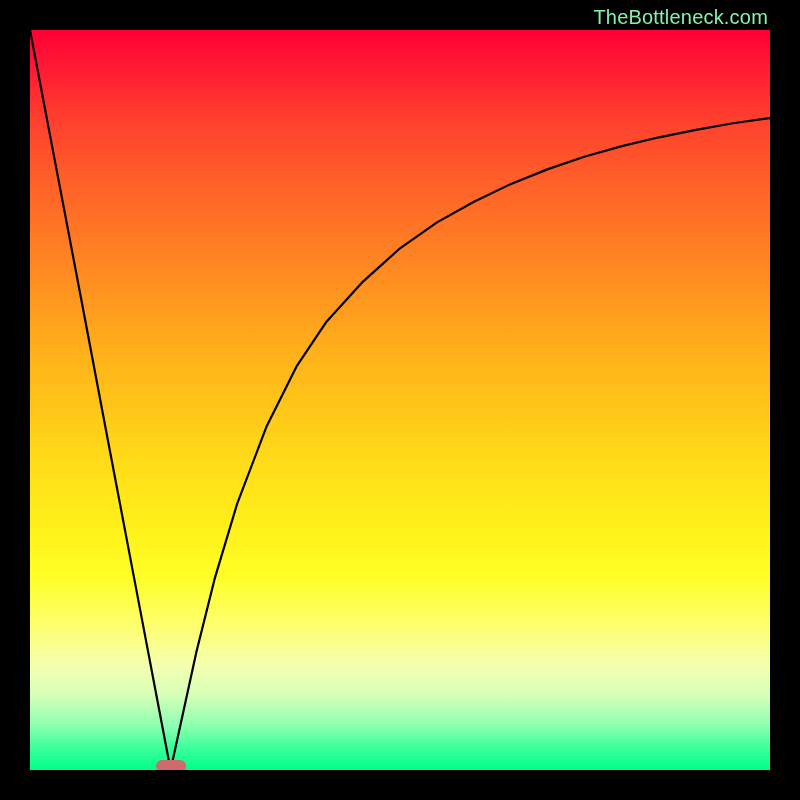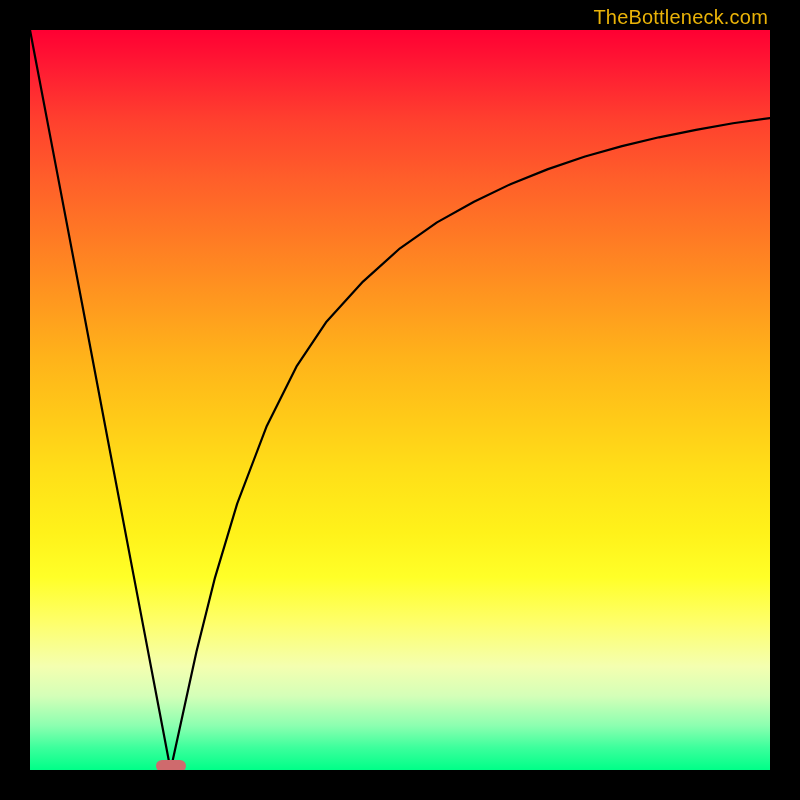--- a/index.html
+++ b/index.html
@@ -65,21 +65,21 @@
     position: absolute;
     width: 30px;
     height: 12px;
     background: #cf6a6d;
     border-radius: 6px;
   }
   .watermark {
     position: absolute;
     top: 6px;
     right: 32px;
-    color: #eab308;
+    color: #86efac;
     font-size: 20px;
     font-weight: 500;
     letter-spacing: 0.2px;
     user-select: none;
   }
 </style>
 </head>
 <body>
 
 <div class="frame">

